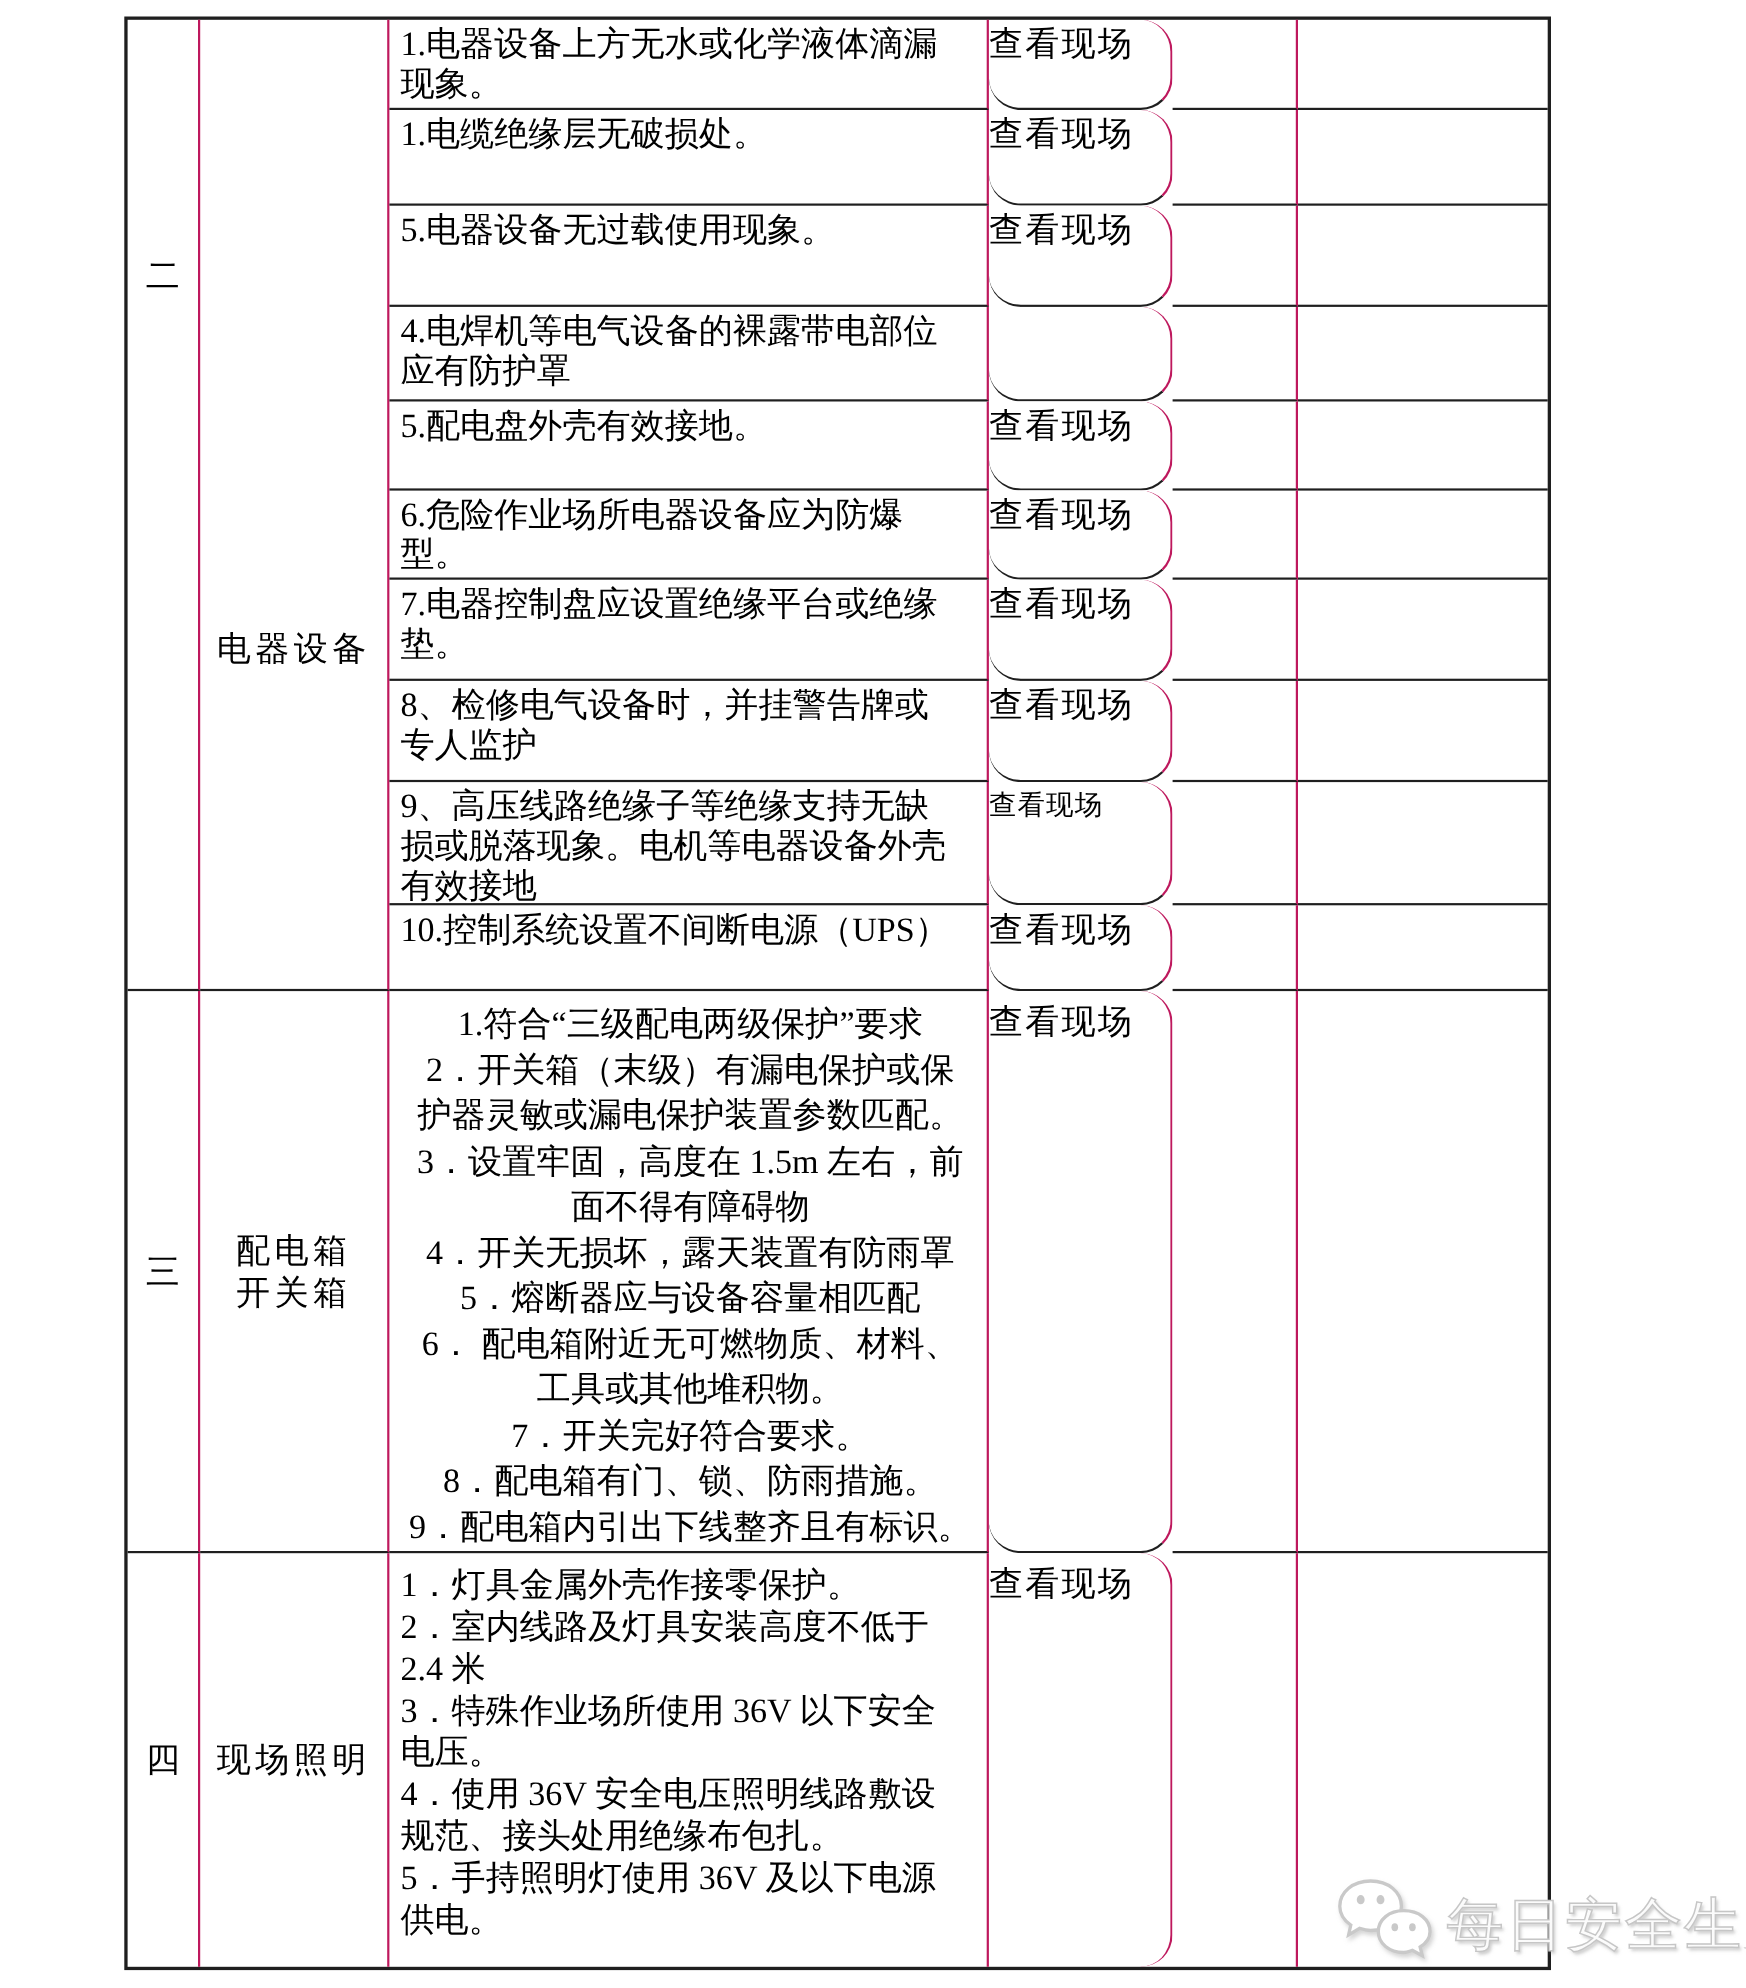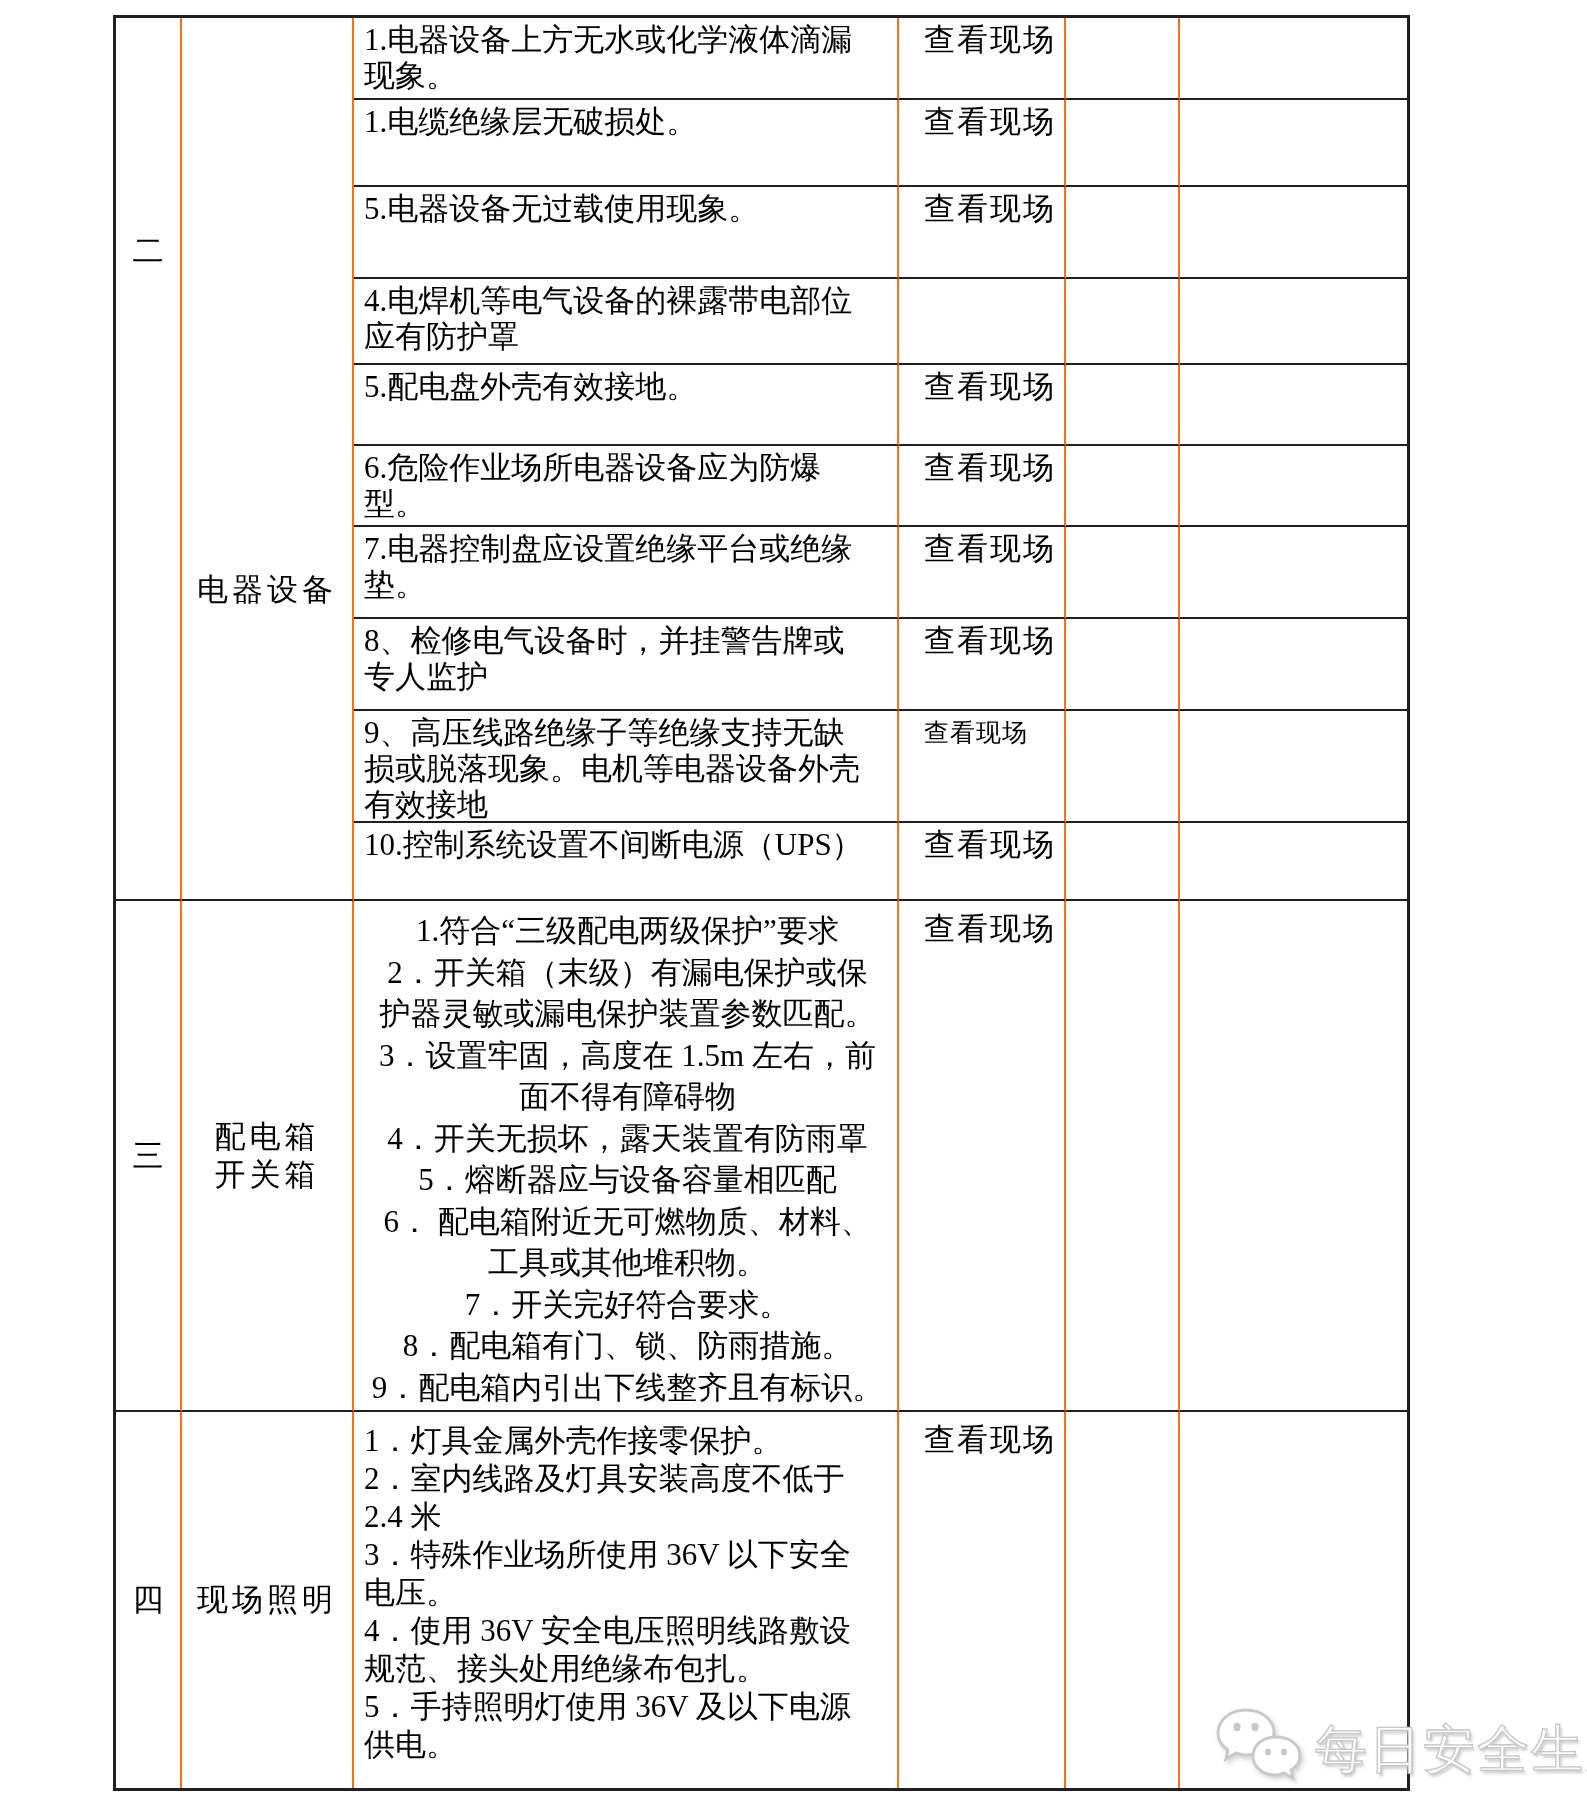--- a/index.html
+++ b/index.html
@@ -13,34 +13,34 @@
     position:absolute;left:113px;top:15px;width:1297px;
     border:3px solid #1f1f1f;box-sizing:border-box;background:#fff;
   }
   .sec{
     display:grid;
     grid-template-columns:66px 172px 545px 167px 114px 1fr;
     grid-auto-flow:row;
   }
   .cell{
     box-sizing:border-box;
-    border-right:2px solid #f97316;
+    border-right:2px solid #be185d;
     border-bottom:2px solid #1f1f1f;
     font-size:31px;line-height:36px;
     padding:4px 6px 0 10px;
     overflow:visible;
   }
   .cell.lastcol{border-right:none;}
   .sec-last .cell{border-bottom:none;}
   .label-cell{
     display:flex;flex-direction:column;align-items:center;
     padding:0;text-align:center;
   }
   .item{white-space:pre-line;}
-  .method{padding-left:25px;letter-spacing:2px;}
+  .method{padding-left:0;letter-spacing:2px;border-radius:29px;}
   .method.small{font-size:25px;letter-spacing:1px;}
   
   .sec2{grid-template-rows:82px 87px 92px 86px 81px 81px 92px 92px 112px 78px;}
   .sec2 .label-cell{grid-row:1 / -1;}
   .sec2-index{justify-content:flex-start;padding-top:215px;}
   .sec2-cat{justify-content:center;padding-top:262px;letter-spacing:6px;}
   
   .sec3{grid-template-rows:511px;}
   .sec3 .label-cell{justify-content:center;}
   .sec3 .item{line-height:41.5px;padding-top:9px;text-align:center;}

